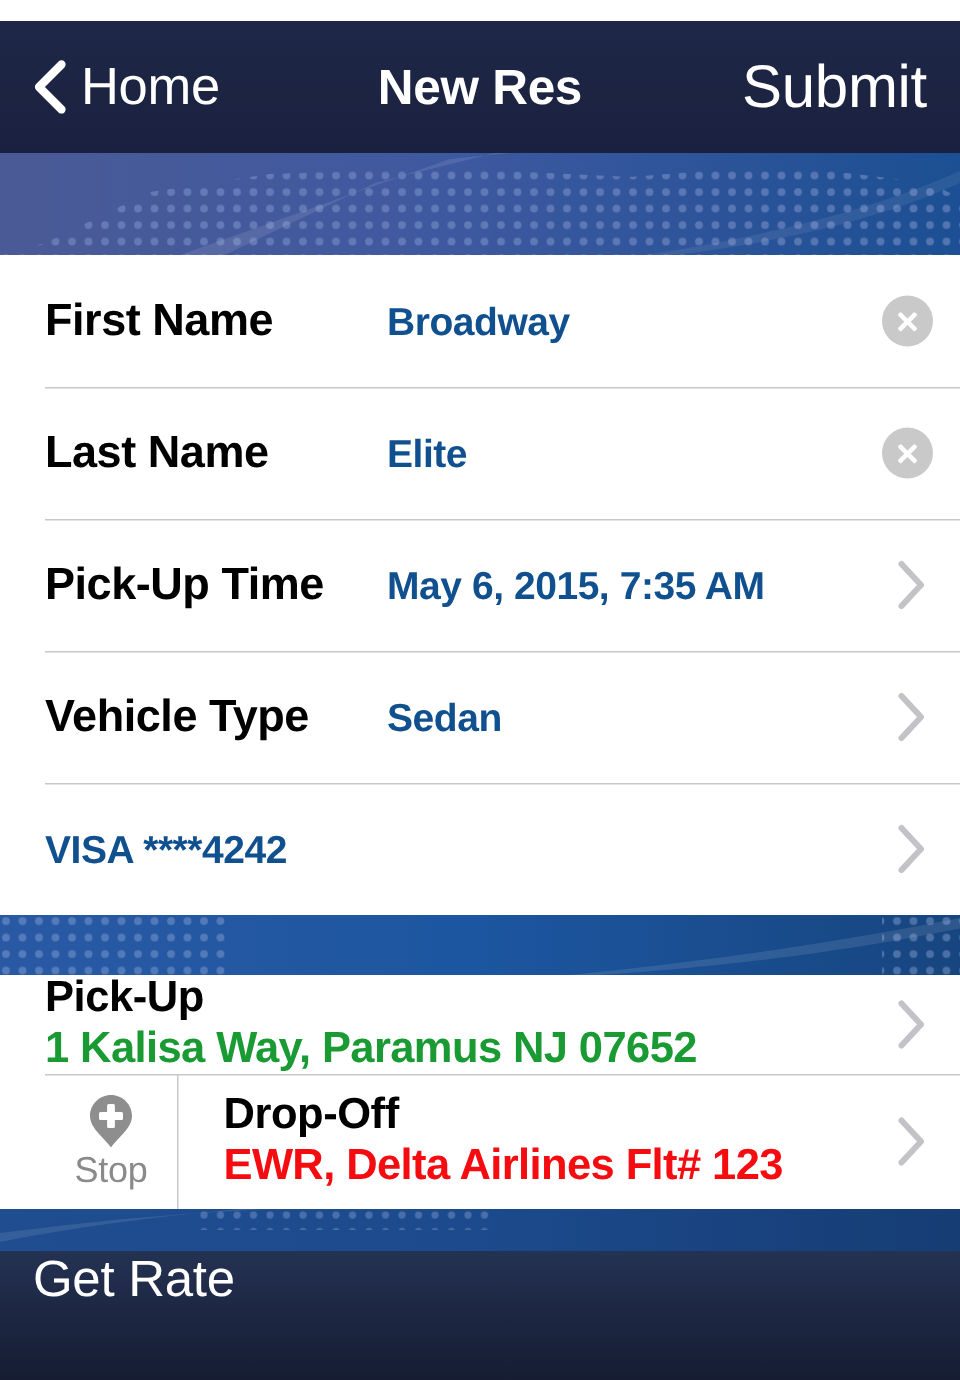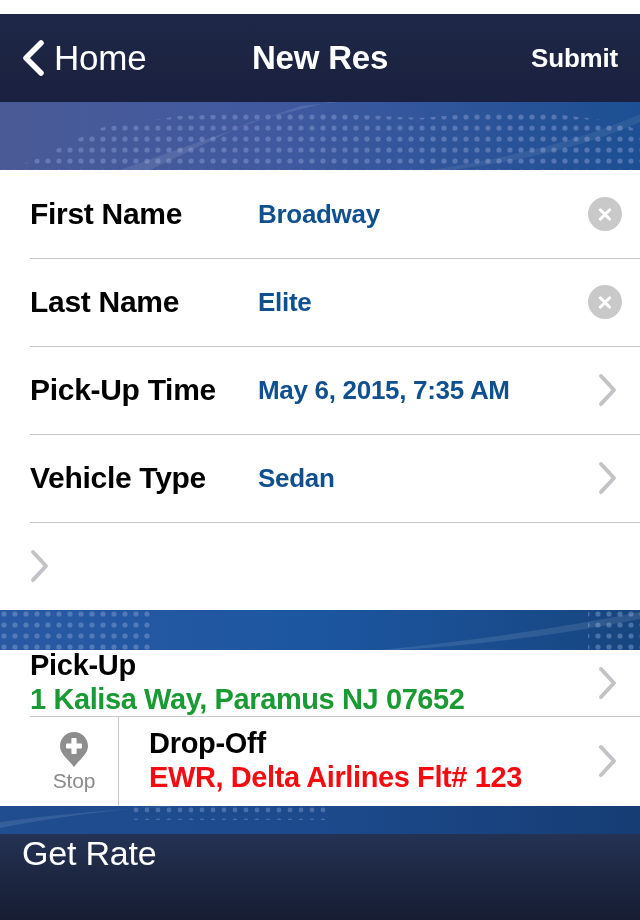--- a/index.html
+++ b/index.html
@@ -49,22 +49,22 @@
     text-align: center;
     color: #ffffff;
     font-size: 33px;
     font-weight: bold;
     letter-spacing: -0.2px;
     pointer-events: none;
   }
   .nav-right {
     margin-left: auto;
     color: #ffffff;
-    font-size: 26px;
-    font-weight: bold;
+    font-size: 40px;
+    font-weight: normal;
     letter-spacing: -0.2px;
     cursor: pointer;
     position: relative;
     z-index: 2;
   }
 
   
   .banner {
     position: relative;
     width: 100%;
@@ -171,21 +171,21 @@
     border-right: 1px solid #c8c7cc;
     display: flex;
     flex-direction: column;
     align-items: center;
     justify-content: center;
     gap: 1px;
     cursor: pointer;
   }
   .stop-pin { width: 34px; height: 38px; display:block; }
   .stop-label {
-    font-size: 21px;
+    font-size: 24px;
     color: #8a8a8a;
     letter-spacing: -0.2px;
   }
   .loc-text {
     flex: 1;
     display: flex;
     flex-direction: column;
     justify-content: center;
     padding-left: 30px;
     gap: 1px;
@@ -294,20 +294,21 @@
     <span class="row-label">Vehicle Type</span>
     <span class="row-value">Sedan</span>
     <span class="chev">
       <svg width="20" height="34" viewBox="0 0 20 34">
         <polyline points="3,3 16,17 3,31" fill="none" stroke="#c2c2c7" stroke-width="4" stroke-linecap="round" stroke-linejoin="round"></polyline>
       </svg>
     </span>
   </div>
 
   <div class="form-row">
+    <span class="row-value">VISA ****4242</span>
     <span class="chev">
       <svg width="20" height="34" viewBox="0 0 20 34">
         <polyline points="3,3 16,17 3,31" fill="none" stroke="#c2c2c7" stroke-width="4" stroke-linecap="round" stroke-linejoin="round"></polyline>
       </svg>
     </span>
   </div>
 
 </div>
 
 <div class="banner banner-mid">

